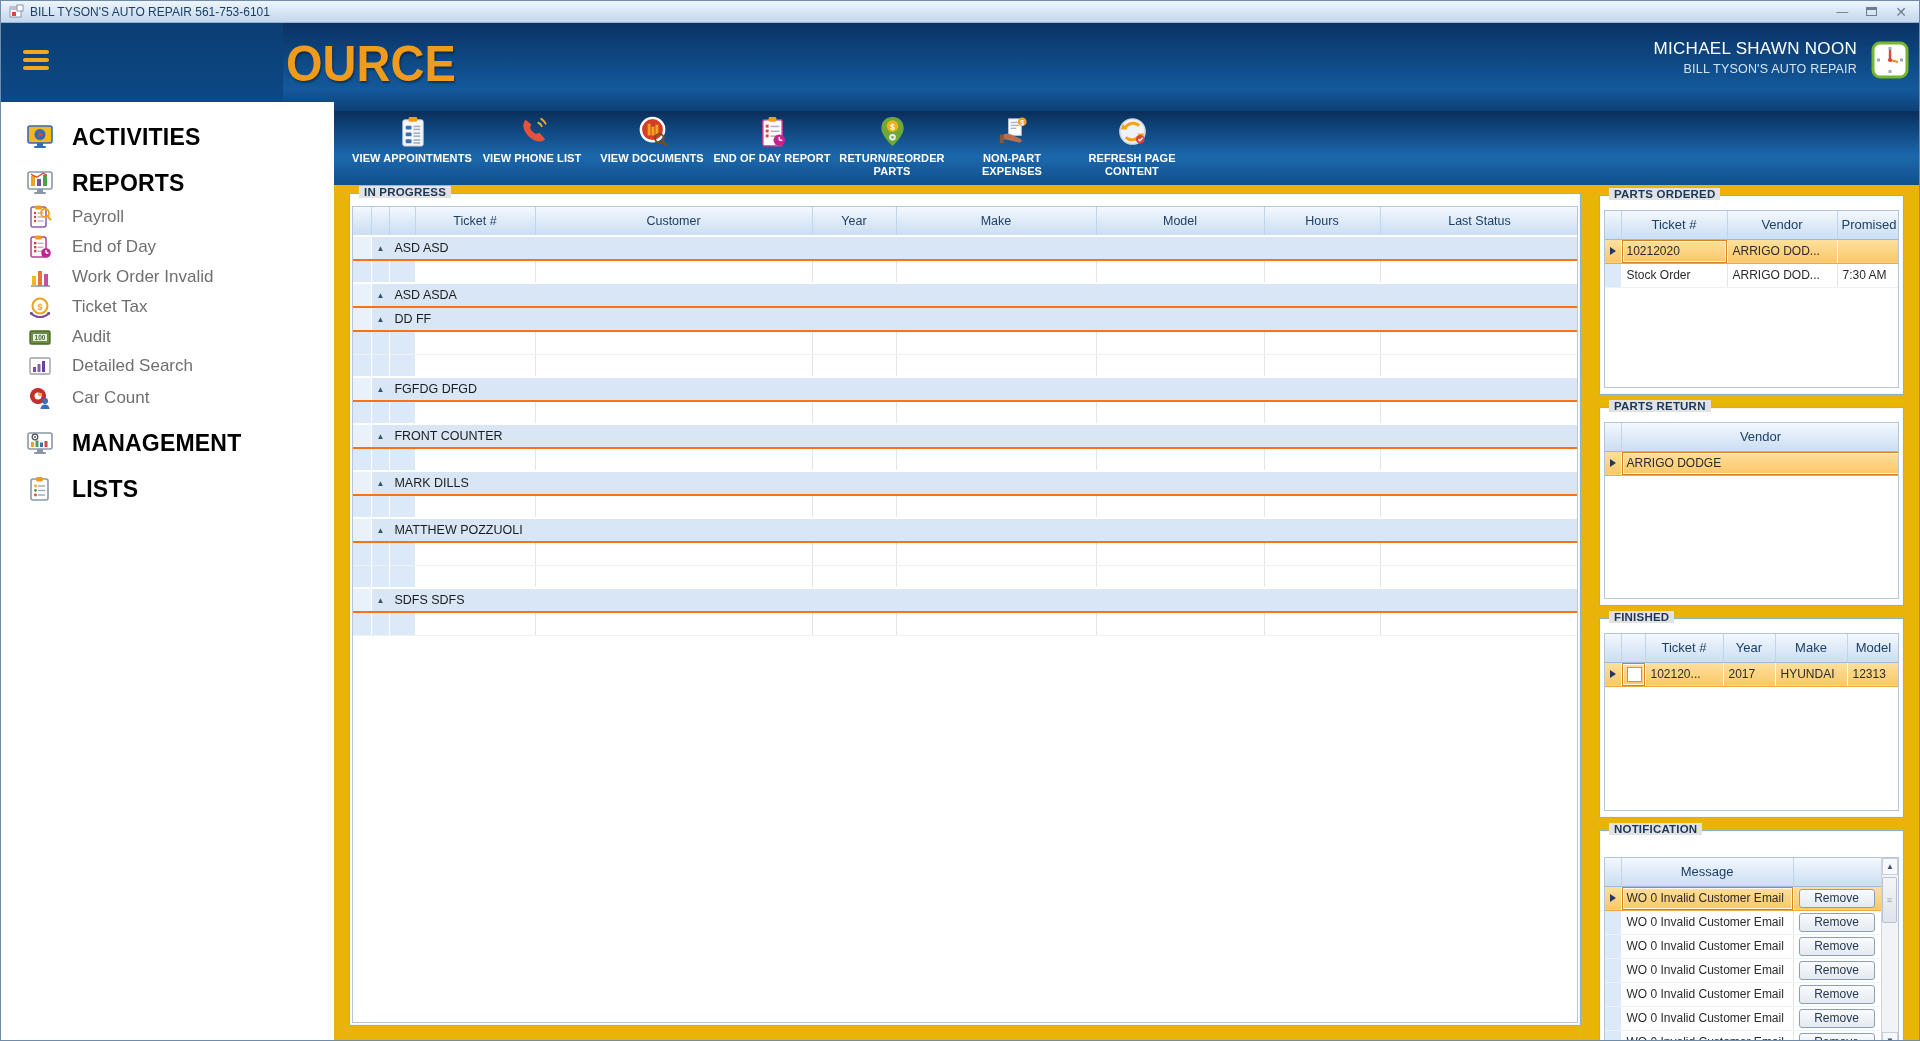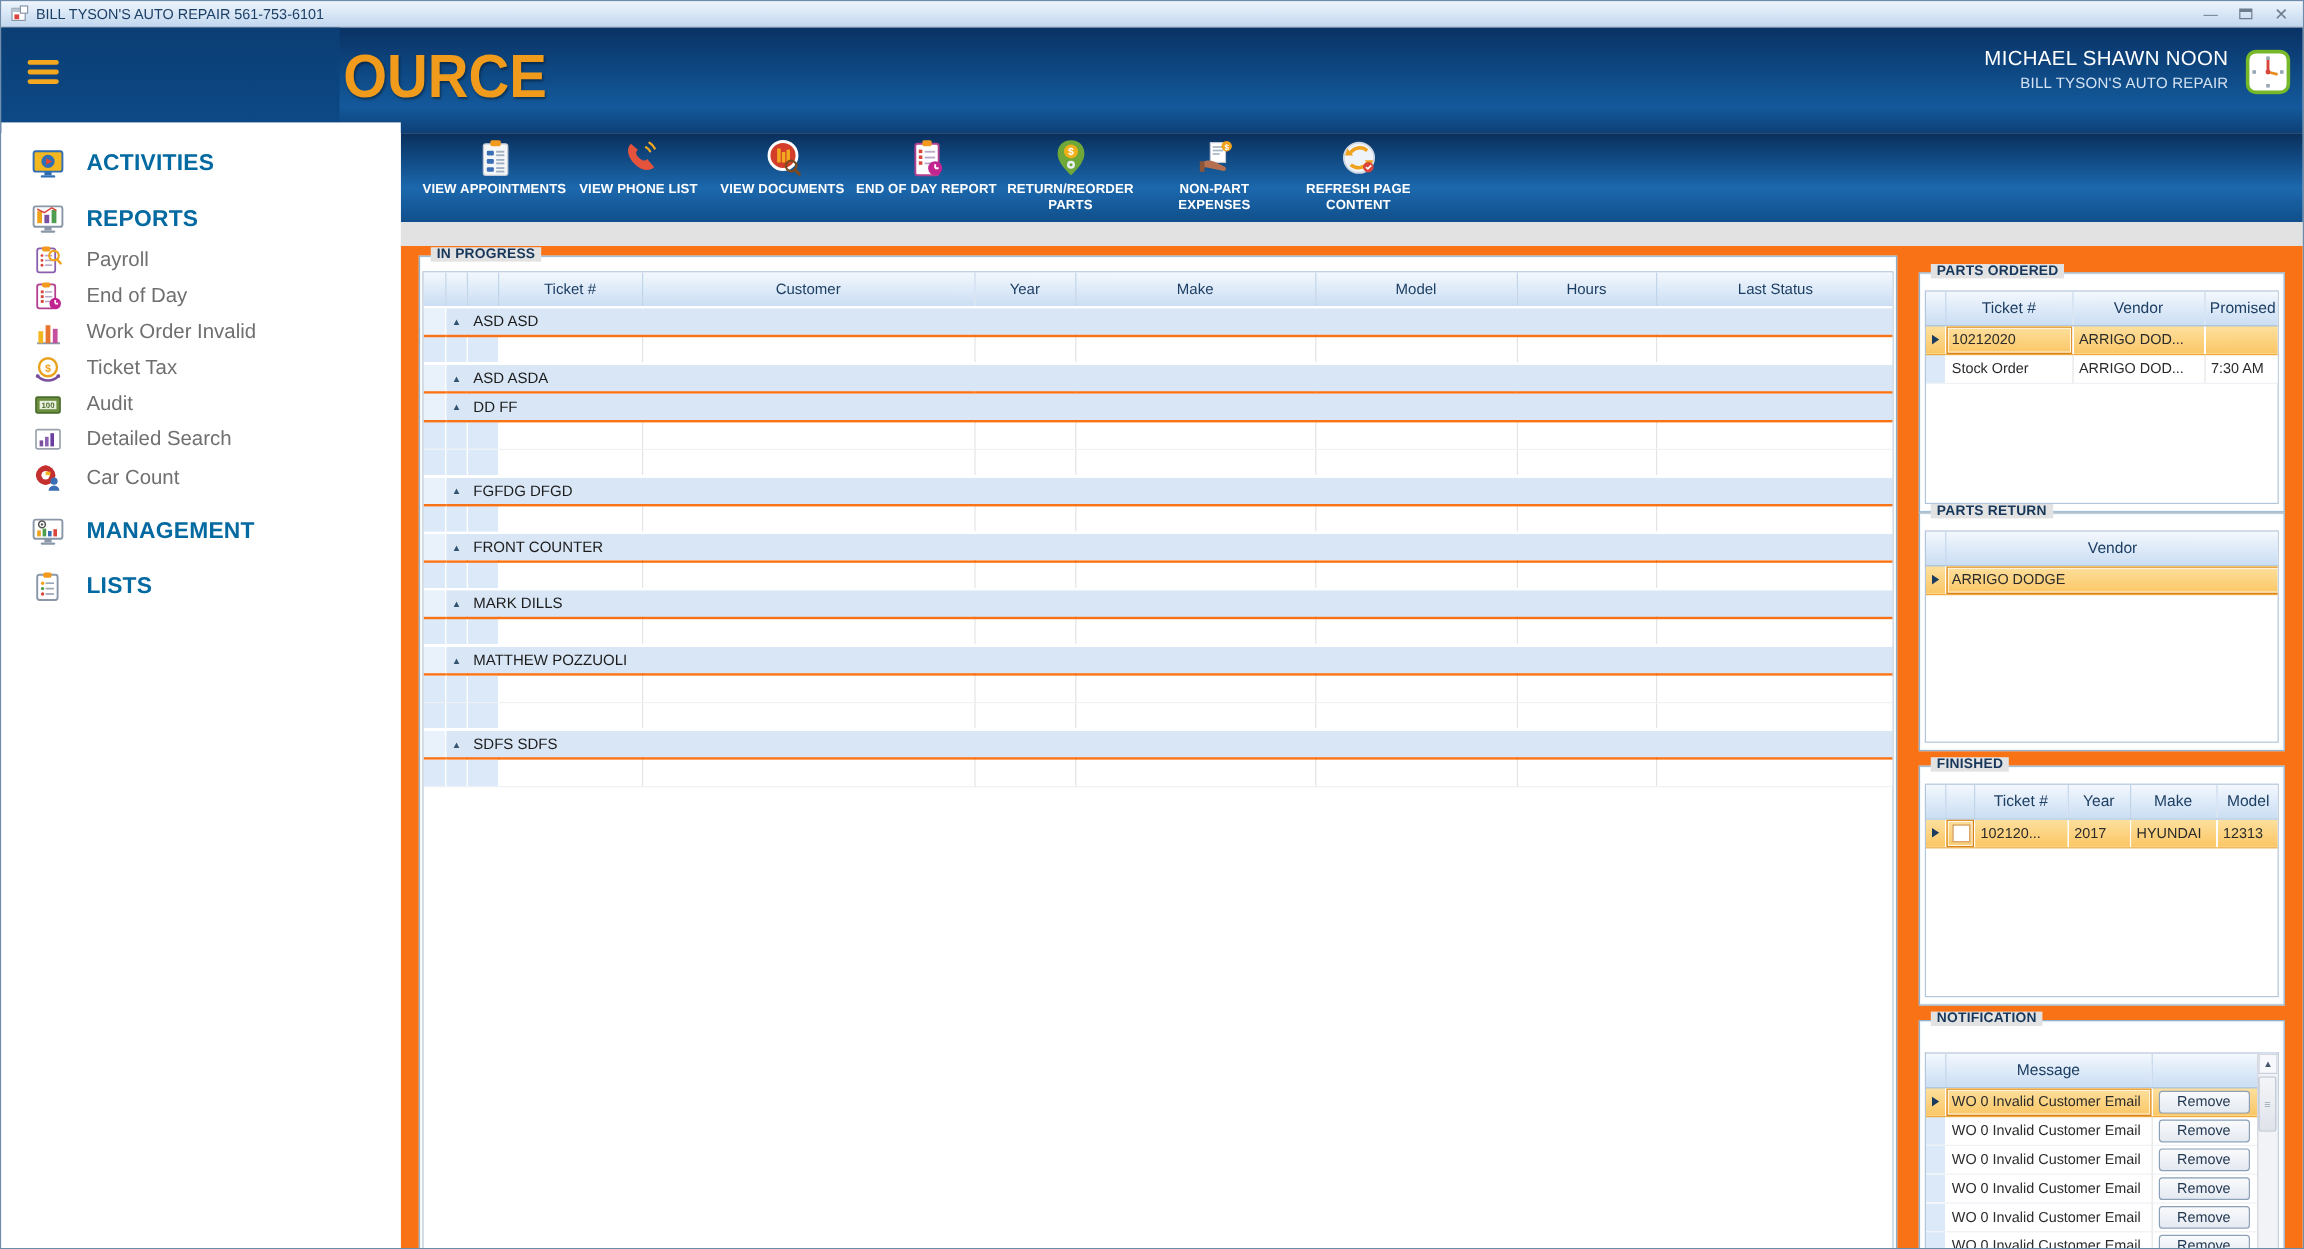--- a/index.html
+++ b/index.html
@@ -40,32 +40,32 @@
   .tool-btn svg { width: 35px; height: 35px; flex: 0 0 auto; }
   .tool-label { font-size: 11px; font-weight: 600; text-align: center; line-height: 12.5px;
     margin-top: 3px; letter-spacing: .1px; }
 
   
   .sidebar { position: absolute; top: 101px; left: 0; width: 333px; bottom: 0;
     background: #fff; z-index: 6; }
   .side-entry { position: absolute; left: 24px; display: flex; align-items: center; gap: 17px;
     cursor: pointer; white-space: nowrap; }
   .side-entry .s-icon { width: 30px; height: 30px; display: flex; align-items: center; justify-content: center; }
-  .side-section-label { font-size: 19px; font-weight: 700; color: #0369a1; letter-spacing: .2px; }
+  .side-section-label { font-size: 23px; font-weight: 700; color: #000000; letter-spacing: .2px; }
   .side-item-label { font-size: 17px; color: #6f6f6f; }
 
   
   .content { position: absolute; top: 184px; left: 333px; right: 0; bottom: 0;
-    background: #f97316; overflow: hidden; margin-top: 20px; }
+    background: #eab308; overflow: hidden; }
   .groupbox { position: absolute; border: 1px solid #8fb0ca; background: #fff;
     box-shadow: inset 0 0 0 1px #f2f7fb; }
   .gb-caption { position: absolute; top: -8px; left: 9px; background: #e2e2e2;
     padding: 0 5px; font-size: 11.5px; font-weight: 700; color: #16365a; letter-spacing: .2px; }
   #gb-main { left: 15px; top: 8px; width: 1232px; height: 833px; }
-  #gb-po   { left: 1265px; top: 22px;  width: 305px; height: 200px; padding-left: 32px; }
+  #gb-po   { left: 1265px; top: 10px;  width: 305px; height: 200px; padding-left: 32px; }
   #gb-pr   { left: 1265px; top: 222px; width: 305px; height: 199px; }
   #gb-fin  { left: 1265px; top: 433px; width: 305px; height: 200px; }
   #gb-not  { left: 1265px; top: 645px; width: 305px; height: 220px; }
   .grid-frame { position: absolute; border: 1px solid #b3c6da; background: #fff; overflow: hidden; }
   #gb-main .grid-frame { left: 2px; top: 12px; width: 1226px; height: 817px; }
   #gb-po .grid-frame, #gb-pr .grid-frame, #gb-fin .grid-frame
     { left: 4px; top: 14px; right: 4px; bottom: 6px; }
   #gb-not .grid-frame { left: 4px; top: 26px; right: 4px; bottom: 0; border-bottom: none;
     display: flex; }
   #gb-not .nt-left { flex: 1; overflow: hidden; }

